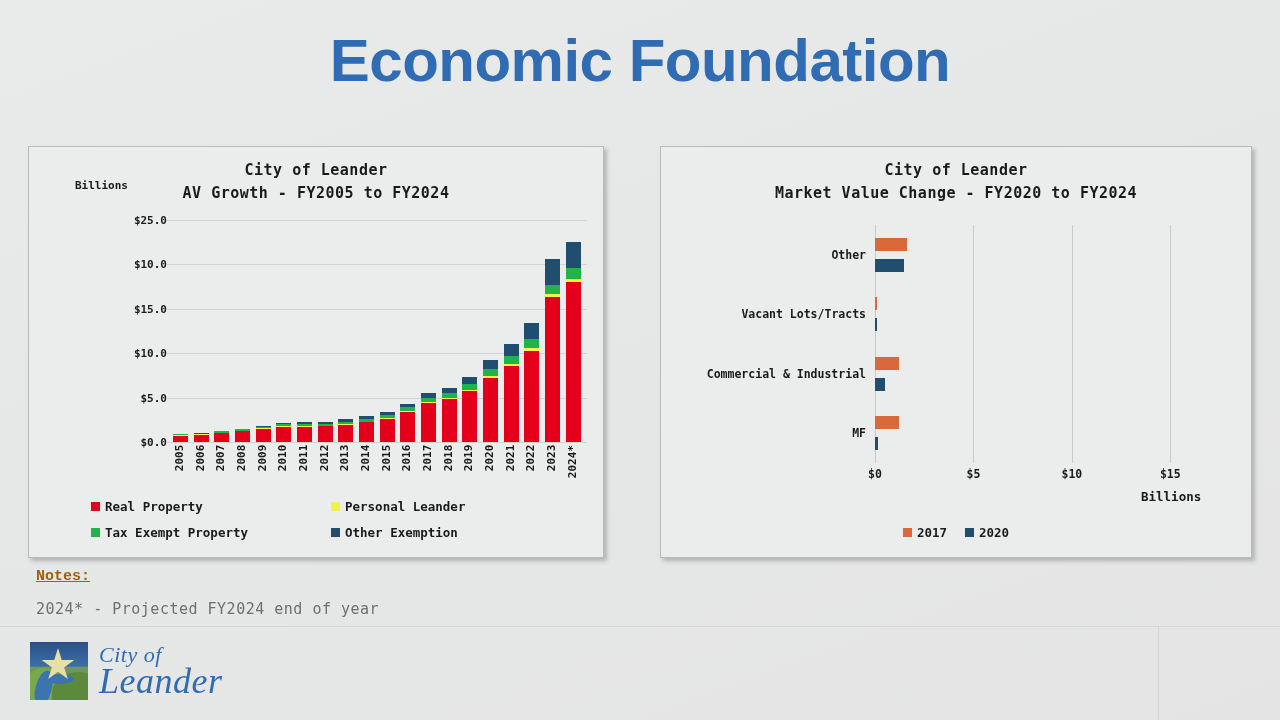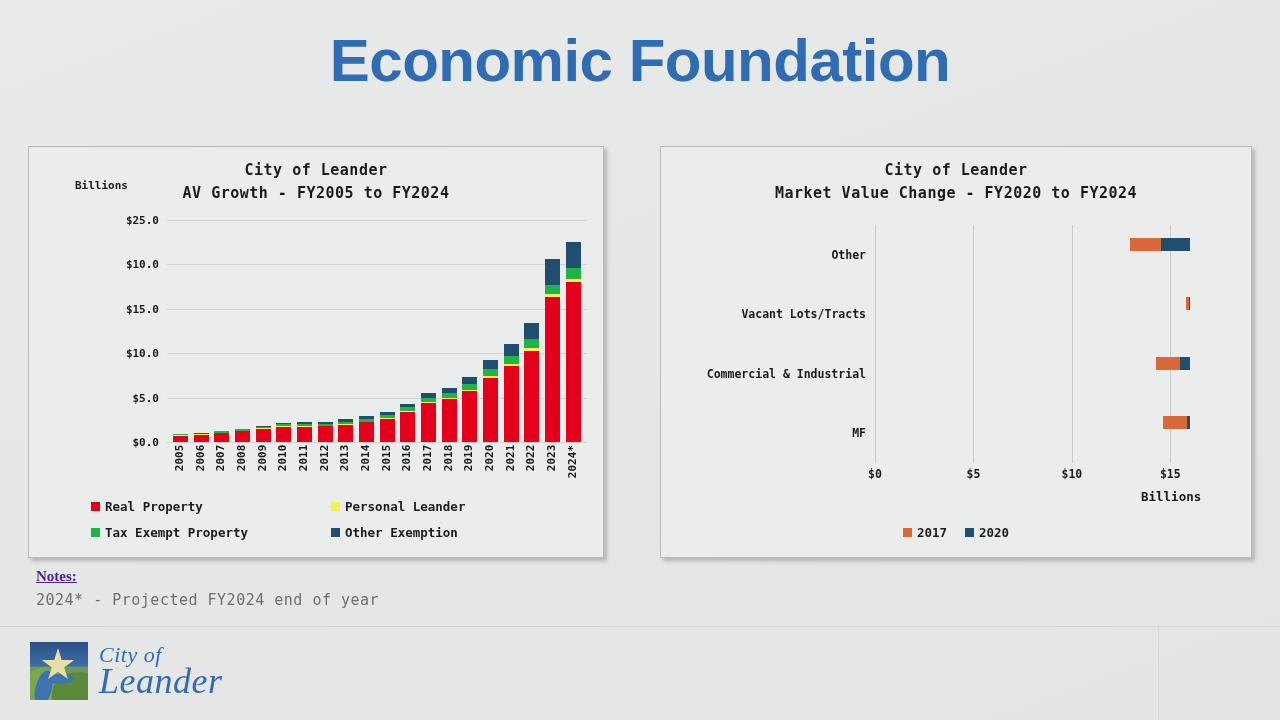--- a/index.html
+++ b/index.html
@@ -63,21 +63,20 @@
     left: 138px; top: 73px;
     width: 420px; height: 222px;
   }
   #plot-left .gridline {
     position: absolute; left: 0; width: 100%;
     height: 1px; background: #d2d4d4;
   }
   .ytick {
     position: absolute;
     right: 100%;
-    margin-right: 8px;
     transform: translateY(-50%);
     font-family: "DejaVu Sans Mono", monospace;
     font-weight: bold;
     font-size: 11px;
     color: #1a1a1a;
     white-space: nowrap;
   }
   #bars-left {
     position: absolute; left: 0; bottom: 0;
     width: 100%; height: 100%;
@@ -139,21 +138,21 @@
   }
   #plot-right .vgridline {
     position: absolute; top: 0; height: 100%;
     width: 1px; background: #c9cbcb;
   }
   #bars-right {
     position: absolute; inset: 0;
     display: flex; flex-direction: column;
     justify-content: space-around;
   }
-  .hrow { position: relative; height: 34px; display: flex; flex-direction: row; justify-content: flex-end; }
+  .hrow { position: relative; height: 34px; display: flex; flex-direction: column; justify-content: space-between; }
   .hbar { height: 13px; }
   .hbar.y2024 { background: #D9693A; }
   .hbar.y2020 { background: #1F4E6E; }
   .cat-label {
     position: absolute;
     right: 100%; margin-right: 9px; top: 50%;
     transform: translateY(-50%);
     font-family: "DejaVu Sans Mono", monospace;
     font-weight: bold;
     font-size: 11.5px;
@@ -188,25 +187,25 @@
     font-weight: bold;
     font-size: 12.5px;
     color: #1a1a1a;
   }
   .sw-2024 { background: #D9693A; }
   .sw-2020 { background: #1F4E6E; }
 
   
   #notes-block { position: absolute; left: 36px; top: 568px; }
   #notes-heading {
-    font-family: Liberation Serif, serif;
+    font-family: Liberation Mono, monospace;
     font-weight: bold; font-size: 15px;
-    color: #4c1d95;
+    color: #a16207;
     text-decoration: underline;
-    margin-bottom: 6px;
+    margin-bottom: 15px;
   }
   #notes-text {
     font-family: "DejaVu Sans Mono", monospace;
     font-size: 15px;
     color: #6d6f6f;
     letter-spacing: 0.5px;
   }
 
   
   #footer-divider {

